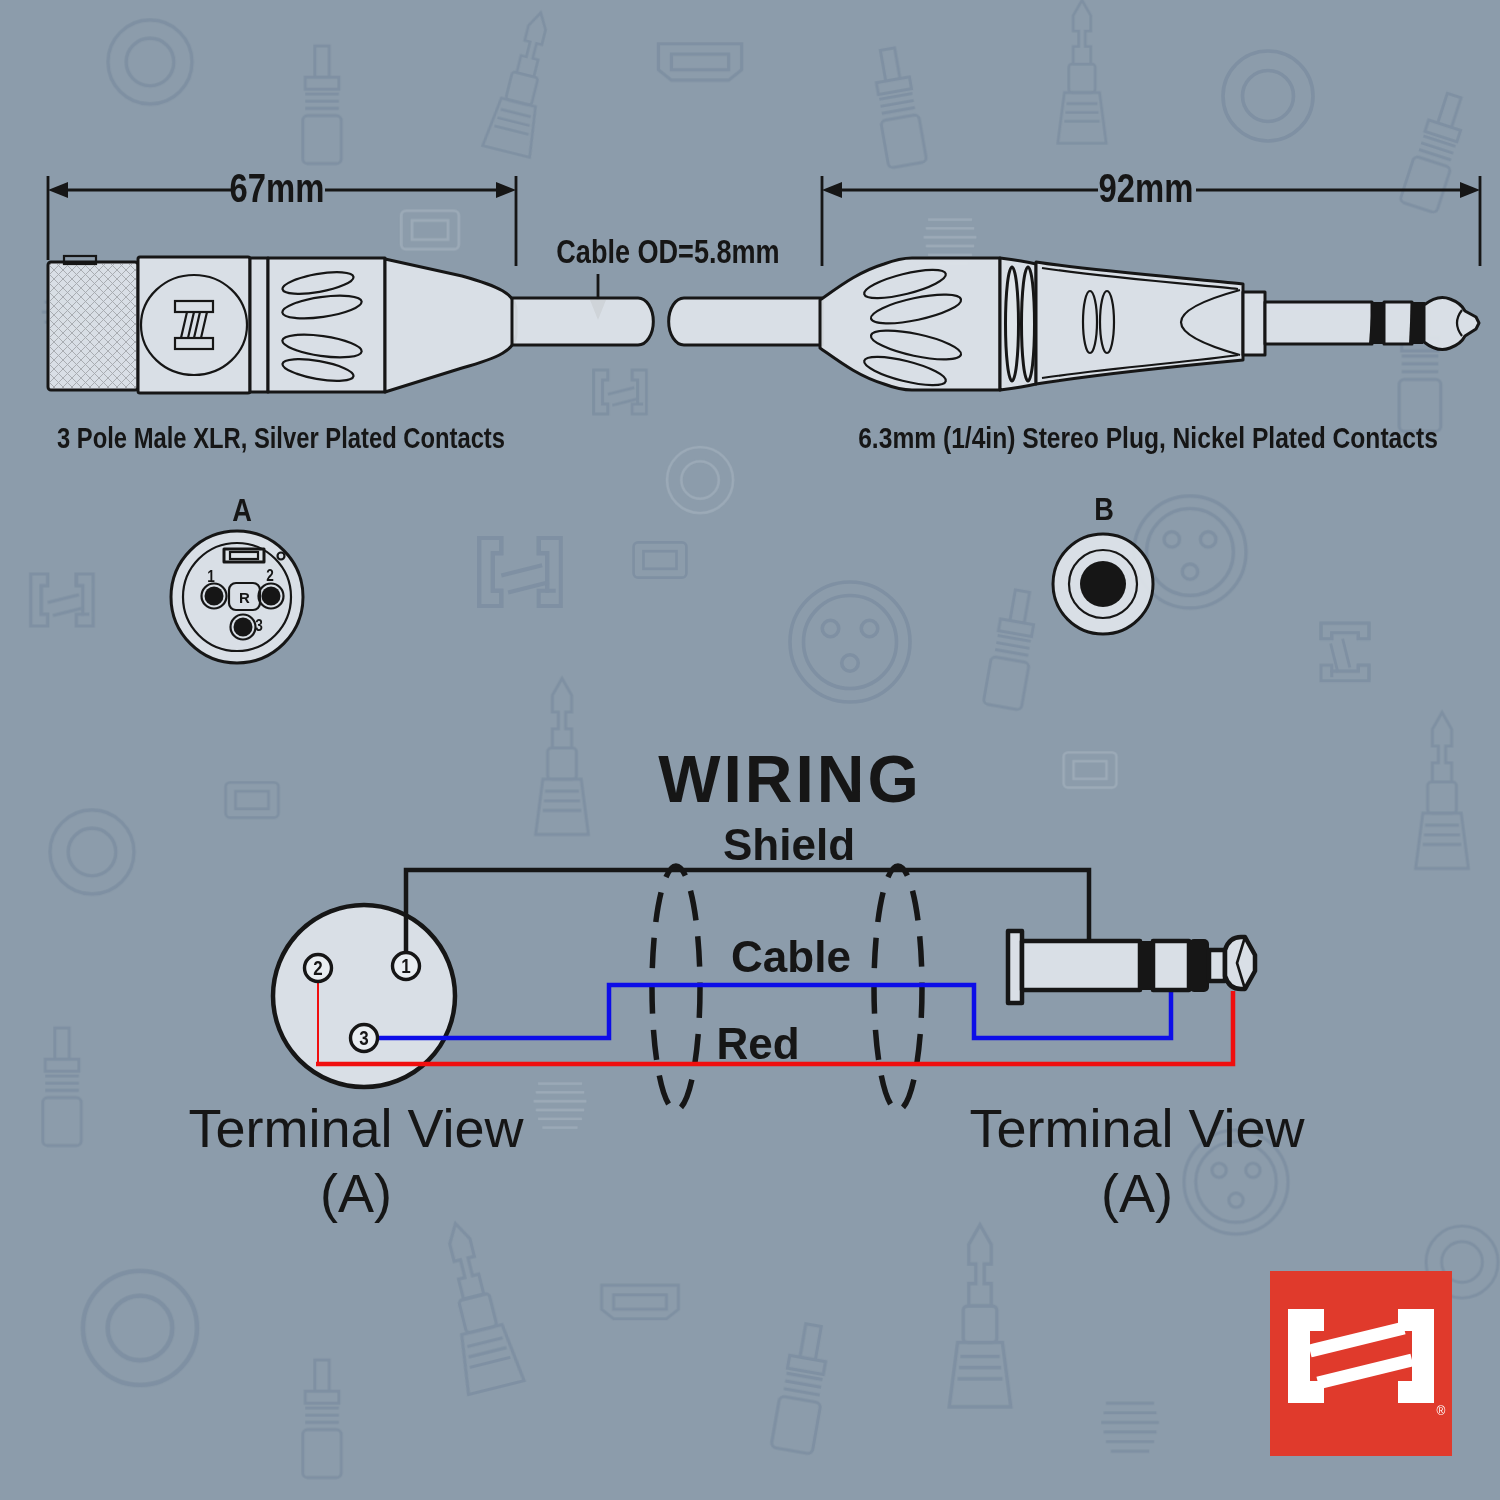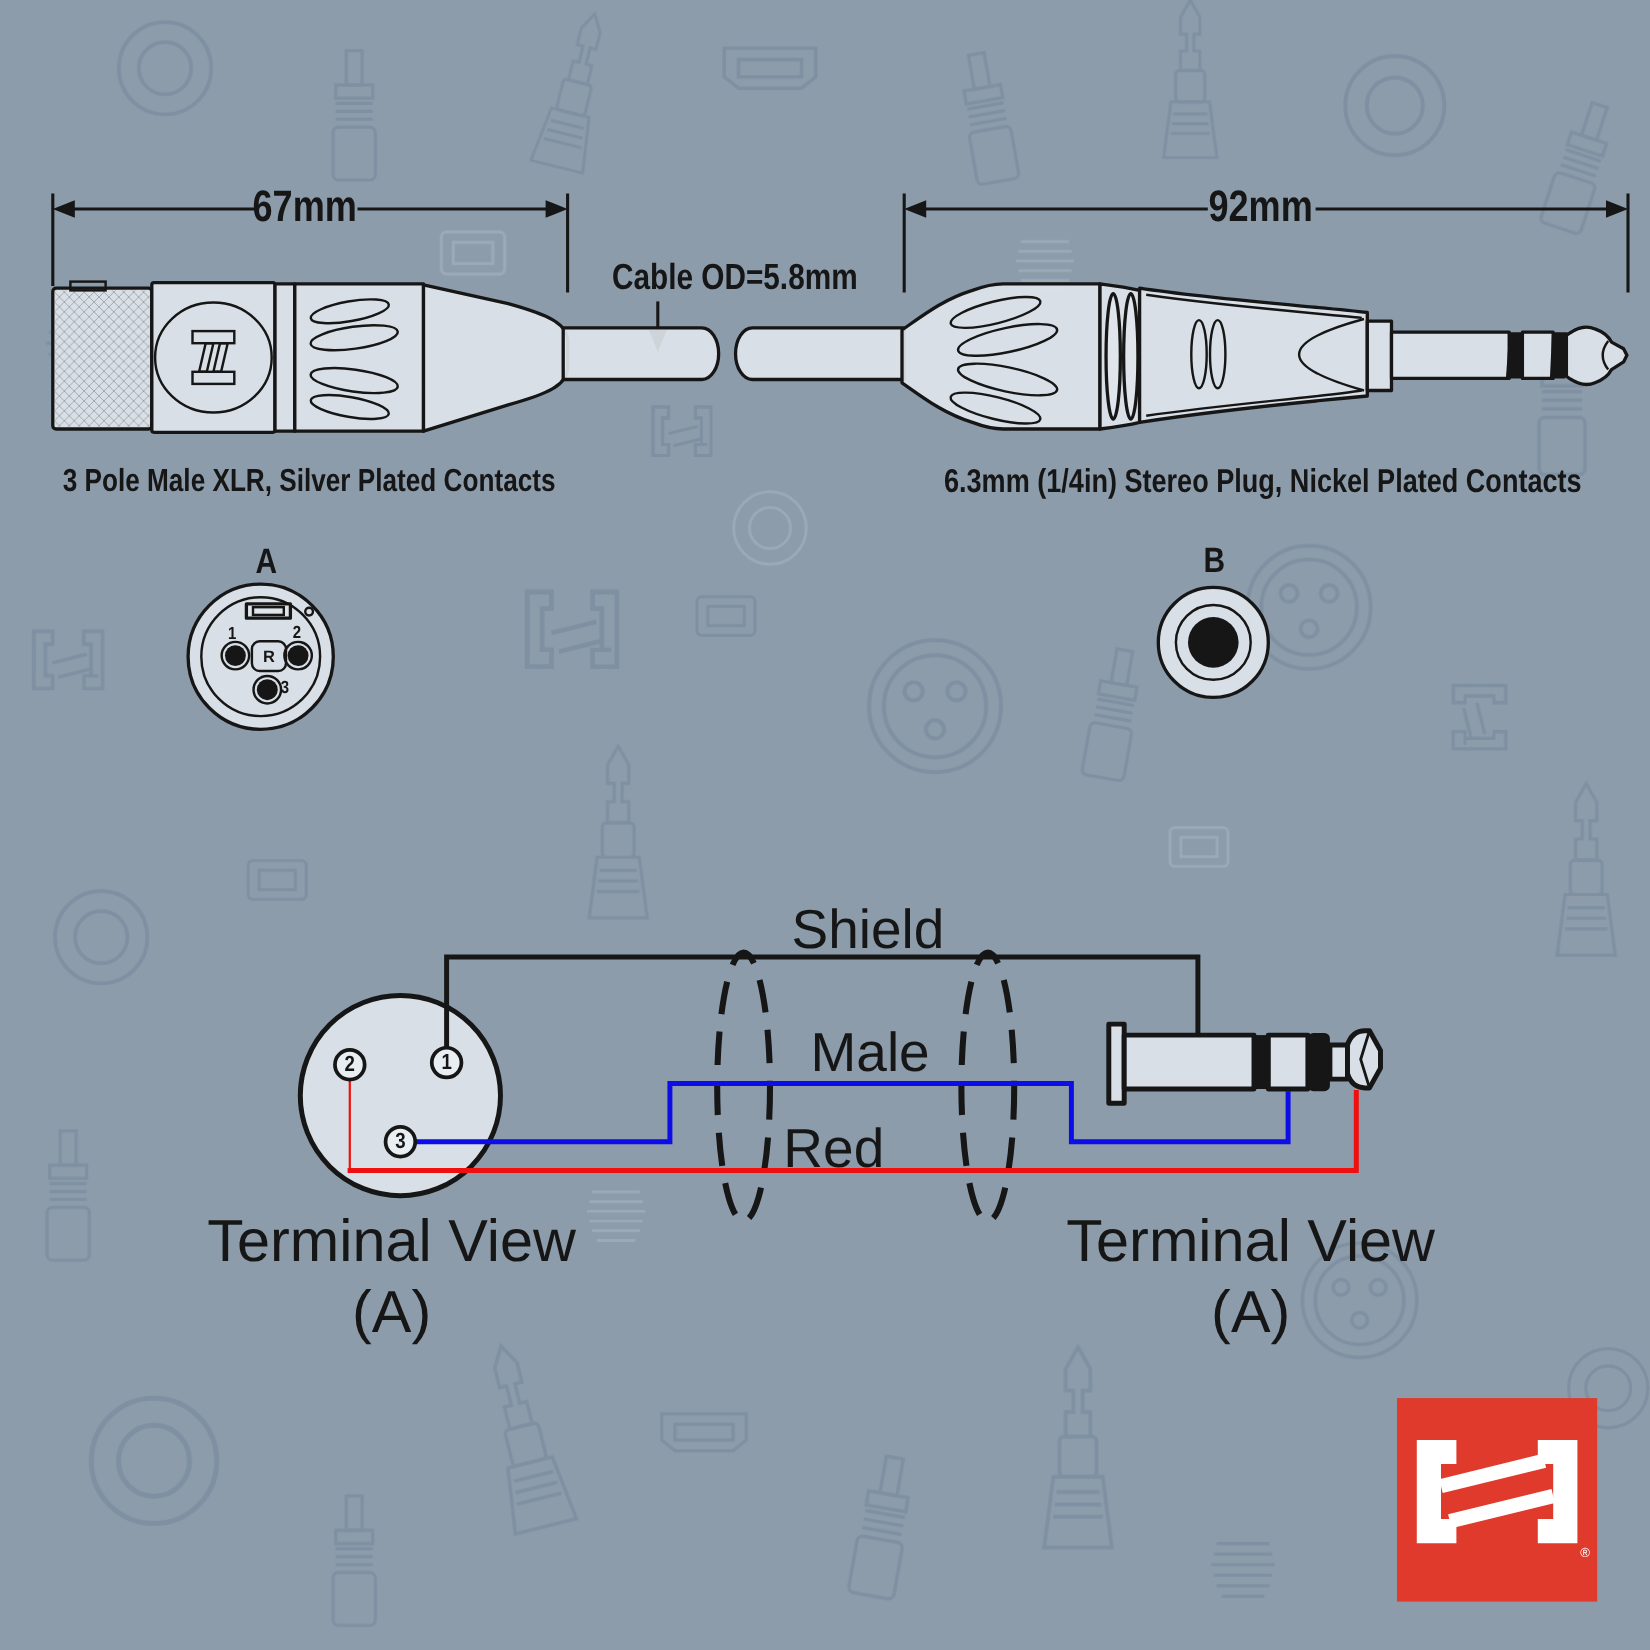--- a/index.html
+++ b/index.html
@@ -33,21 +33,21 @@
   
   .t{position:absolute;color:var(--ink,#161616);white-space:nowrap;line-height:1;}
   .ctr { transform:translate(-50%,-50%); }
   .ctrc{ transform:translate(-50%,-50%) scaleX(0.82); }
   .dimlbl { font-size:40px; font-weight:700; }
   .odlbl  { font-size:33px; font-weight:700; }
   .caplbl { font-size:29px; font-weight:700; }
   .caplbl2{ font-size:30px; font-weight:700; }
   .viewlbl{ font-size:32px; font-weight:700; transform:translate(-50%,-50%) scaleX(0.85); }
   .wtitle { font-size:66px; font-weight:700; letter-spacing:3px; }
-  .wirelbl{ font-size:50px; font-weight:400; }
+  .wirelbl{ font-size:44px; font-weight:700; }
   .termlbl{ font-size:54px; font-weight:400; }
   .pinlbl { font-size:20px; font-weight:700; transform:translate(-50%,-50%) scaleX(0.85); }
   .pinsm  { font-size:16px; font-weight:700; transform:translate(-50%,-50%) scaleX(0.85); }
   .badge  { font-size:15px; font-weight:700; }
   .reg    { font-size:12px; color:#ffffff; font-weight:400; }
 </style>
 </head>
 <body>
 
 <div id="canvas">
@@ -270,22 +270,23 @@
 <div class="t ctrc caplbl2" style="left:1148px;top:438px">6.3mm (1/4in) Stereo Plug, Nickel Plated Contacts</div>
 
 <div class="t viewlbl" style="left:242px;top:510px">A</div>
 <div class="t viewlbl" style="left:1104px;top:509px">B</div>
 
 <div class="t pinsm" style="left:211px;top:577px">1</div>
 <div class="t pinsm" style="left:270px;top:576px">2</div>
 <div class="t pinsm" style="left:259px;top:626px">3</div>
 <div class="t ctr badge" style="left:244.5px;top:597px">R</div>
 
+<div class="t ctr wtitle" style="left:790px;top:779px">WIRING</div>
 <div class="t ctr wirelbl" style="left:789px;top:845px">Shield</div>
-<div class="t ctr wirelbl" style="left:791px;top:957px">Male</div>
+<div class="t ctr wirelbl" style="left:791px;top:957px">Cable</div>
 <div class="t ctr wirelbl" style="left:758px;top:1044px">Red</div>
 
 <div class="t pinlbl" style="left:318px;top:968px">2</div>
 <div class="t pinlbl" style="left:406px;top:966px">1</div>
 <div class="t pinlbl" style="left:364px;top:1038px">3</div>
 
 <div class="t ctr termlbl" style="left:356px;top:1128px">Terminal View</div>
 <div class="t ctr termlbl" style="left:356px;top:1193px">(A)</div>
 <div class="t ctr termlbl" style="left:1137px;top:1128px">Terminal View</div>
 <div class="t ctr termlbl" style="left:1137px;top:1193px">(A)</div>

